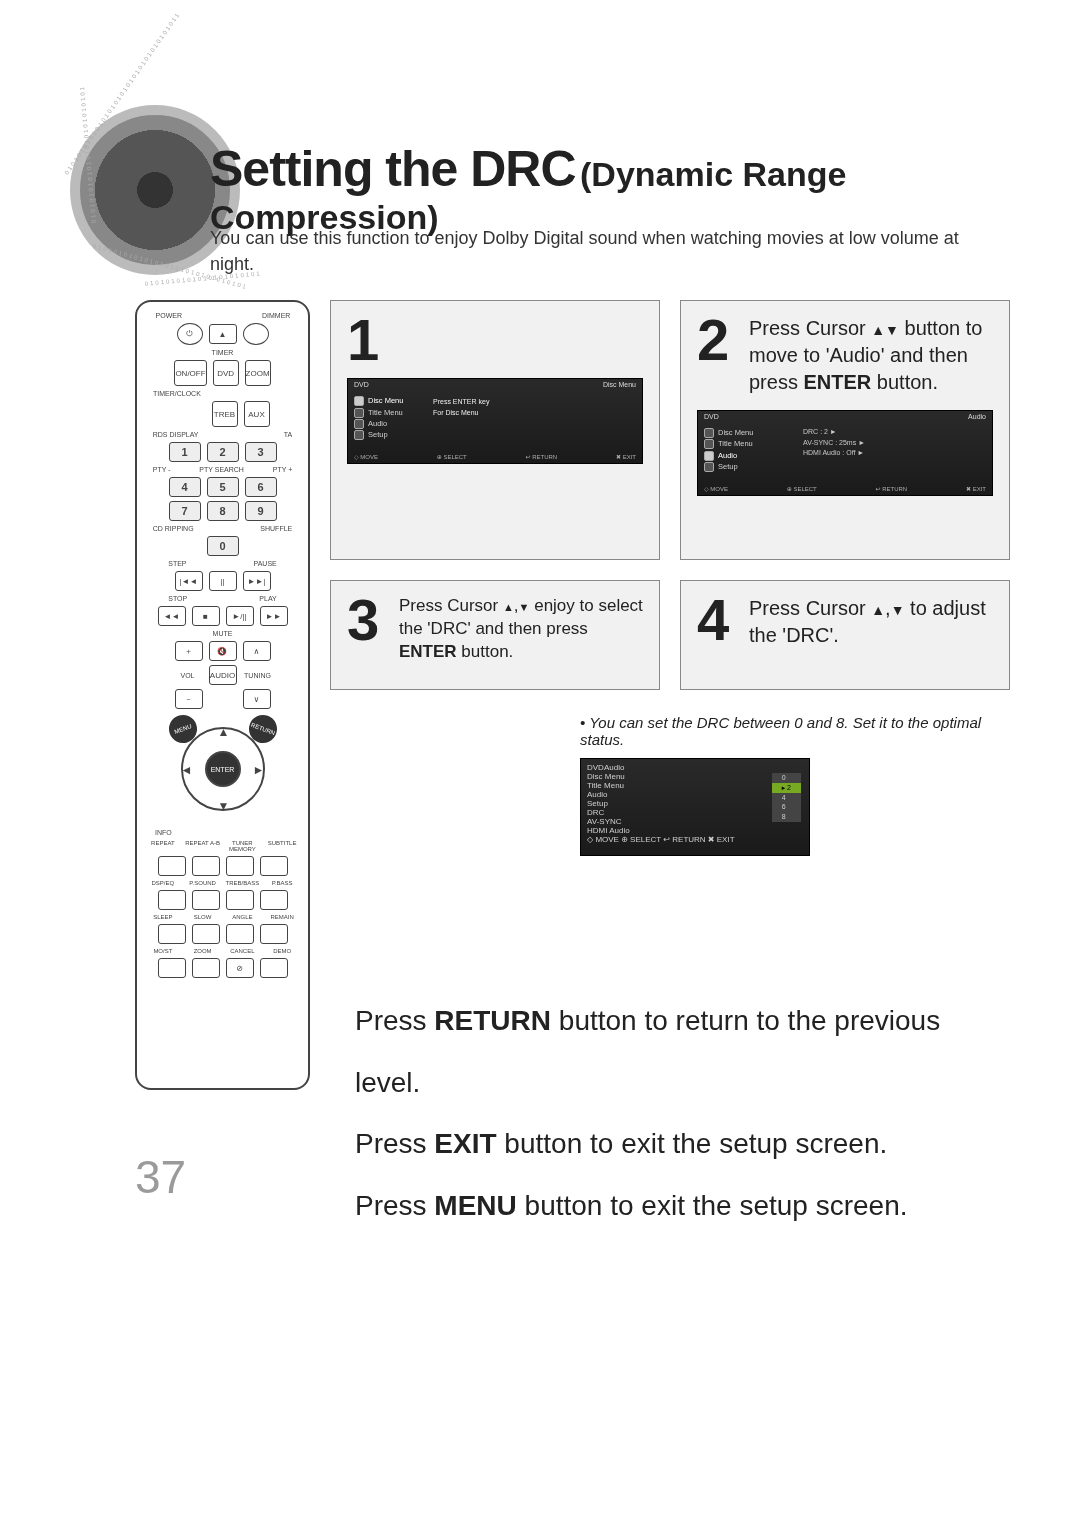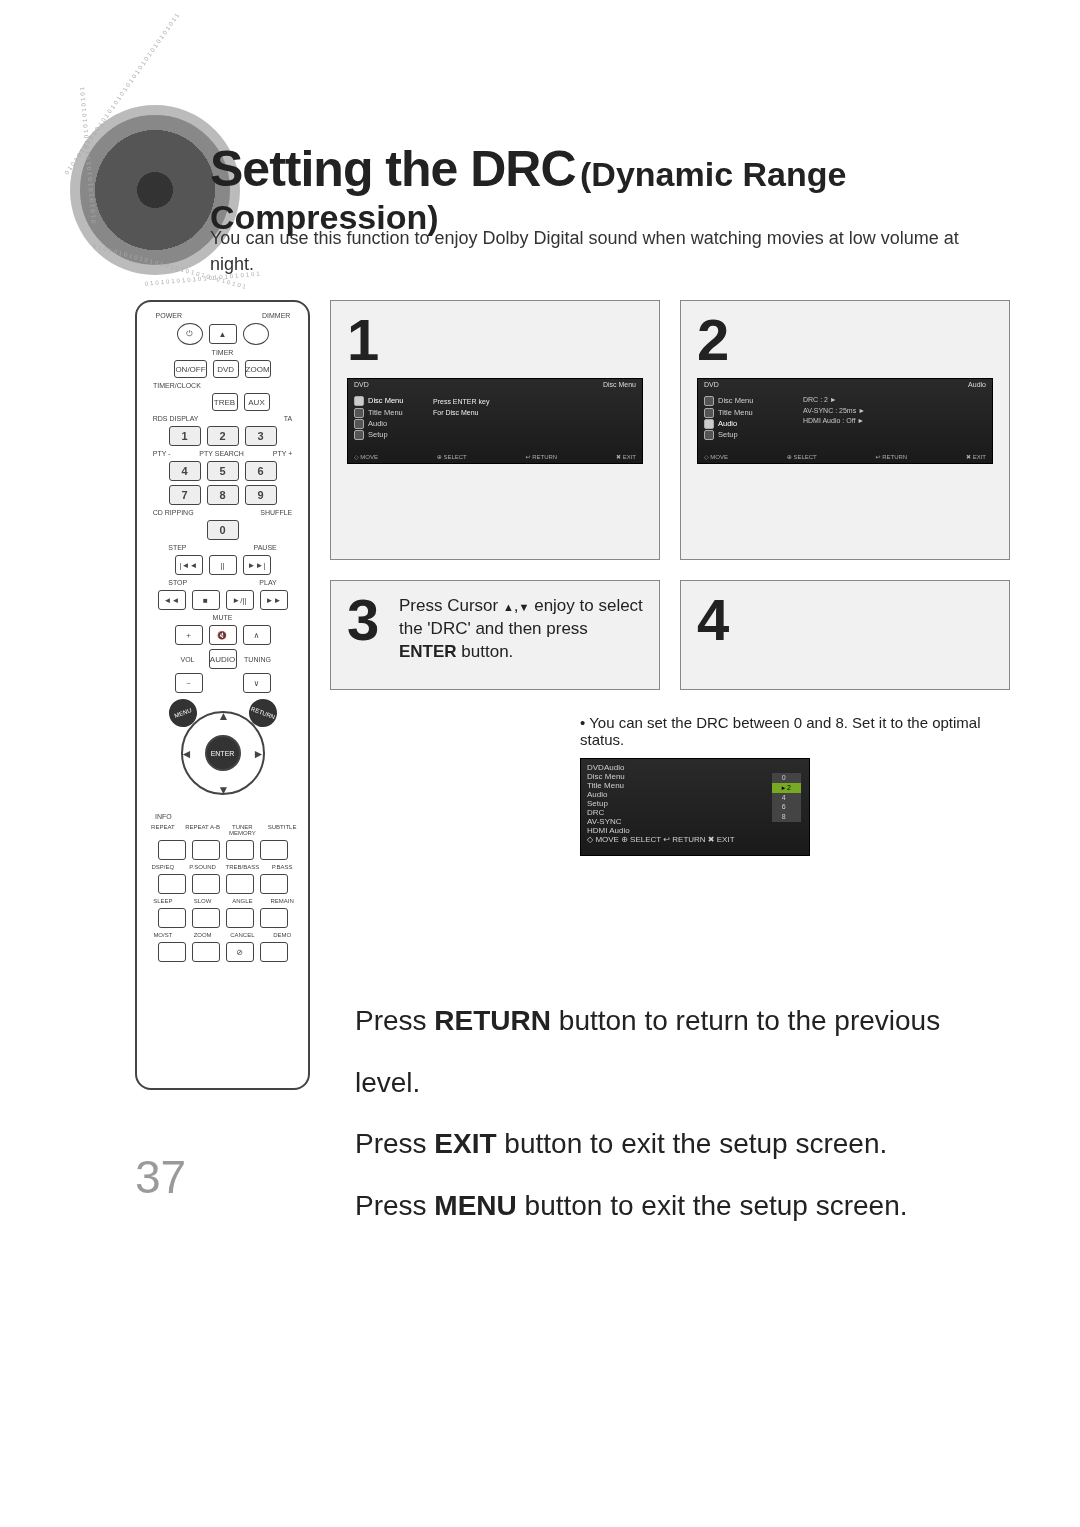--- a/index.html
+++ b/index.html
@@ -59,21 +59,21 @@
   .remote {
     width:175px; height:790px;
     border:2px solid #444; border-radius:16px;
     background:#fff;
     padding:10px 8px;
     font-size:8px; color:#444;
     display:flex; flex-direction:column; align-items:center; gap:4px;
   }
   .remote .row { display:flex; gap:6px; justify-content:center; align-items:center; width:100%; }
   .remote .lbl { font-size:7px; text-align:center; line-height:1; }
-  .remote .btn { border:1.5px solid #444; border-radius:3px; background:#fff; min-width:26px; height:18px; display:flex; align-items:center; justify-content:center; font-size:8px; }
+  .remote .btn { border:1.5px solid #444; border-radius:3px; background:#fff; min-width:26px; height:26px; display:flex; align-items:center; justify-content:center; font-size:8px; }
   .remote .btn.rd { border-radius:50%; width:22px; height:22px; }
   .remote .btn.big { width:32px; height:20px; font-weight:bold; font-size:11px; background:#eee; }
   .remote .sq { width:28px; height:20px; }
   .remote .dpad { position:relative; width:100px; height:100px; margin:6px auto; }
   .remote .dpad .ring { position:absolute; inset:8px; border:2px solid #444; border-radius:50%; }
   .remote .dpad .ctr { position:absolute; left:32px; top:32px; width:36px; height:36px; border:2px solid #444; border-radius:50%; display:flex; align-items:center; justify-content:center; font-size:7px; background:#333; color:#fff; }
   .remote .dpad .arr { position:absolute; font-size:12px; }
   .remote .dpad .up { left:45px; top:6px; }
   .remote .dpad .dn { left:45px; bottom:6px; }
   .remote .dpad .lf { left:8px; top:44px; }
@@ -115,21 +115,21 @@
   .osd .osd-list .ic.sel-ic { background:#ccc; }
   .osd .osd-right { position:absolute; top:16px; left:105px; font-size:7px; line-height:1.5; color:#c8c8c8; }
   .osd .osd-foot { position:absolute; bottom:3px; left:6px; right:6px; display:flex; justify-content:space-between; font-size:6px; color:#aaa; }
   .osd .osd-msg { position:absolute; top:18px; left:85px; font-size:7px; color:#eee; line-height:1.5; }
   .step-box.no-osd { min-height:120px; }
 
   .step4-extra {
     position:absolute; left:580px; top:690px; right:70px;
     font-size:15px; color:#222;
   }
-  .note { font-size:15px; margin:24px 0 10px 0; }
+  .note { font-size:15px; margin:24px 0 10px 0;font-style:italic; }
   .note::before { content:"• "; }
   .osd-standalone {
     width:230px; height:98px;
     background:linear-gradient(#2a2a2a,#1a1a1a);
     border:1px solid #000;
     color:#cfcfcf;
     font-size:8px; position:relative; padding:4px 6px;
     margin-top:8px;
   }
 
@@ -352,20 +352,25 @@
           <span>⊕ <span>SELECT</span></span>
           <span>↩ <span>RETURN</span></span>
           <span>✖ <span>EXIT</span></span>
         </div>
       </div>
     </div>
 
     <div class="step-box">
       <div class="step-head">
         <div class="step-num">2</div>
+        <div class="step-text">
+          <span>Press Cursor </span><span class="tri-up"></span><span class="tri-dn"></span>
+          <span> button to move to 'Audio' and then press </span>
+          <strong>ENTER</strong><span> button.</span>
+        </div>
       </div>
       <div class="osd">
         <div class="osd-top">
             <span>DVD</span>
             <span>Audio</span>
           </div>
         <div class="osd-list">
           <div><span class="ic"></span><span>Disc Menu</span></div>
           <div><span class="ic"></span><span>Title Menu</span></div>
           <div class="sel"><span class="ic sel-ic"></span><span>Audio</span></div>
@@ -391,20 +396,24 @@
         <div class="step-text" style="font-size:17px">
           <span>Press Cursor </span><span class="tri-up-sm"></span>,<span class="tri-dn-sm"></span>
           <span> enjoy to select the 'DRC' and then press </span><strong>ENTER</strong><span> button.</span>
         </div>
       </div>
     </div>
 
     <div class="step-box no-osd" style="min-height:110px">
       <div class="step-head">
         <div class="step-num">4</div>
+        <div class="step-text">
+          <span>Press Cursor </span><span class="tri-up"></span>,<span class="tri-dn"></span>
+          <span> to adjust the 'DRC'.</span>
+        </div>
       </div>
     </div>
 
   </div>
 
   <div class="step4-extra">
     <div class="note">You can set the DRC between 0 and 8. Set it to the optimal status.</div>
     <div class="osd-standalone">
       <div class="osd-top"><span>DVD</span><span>Audio</span></div>
       <div class="osd-list">

